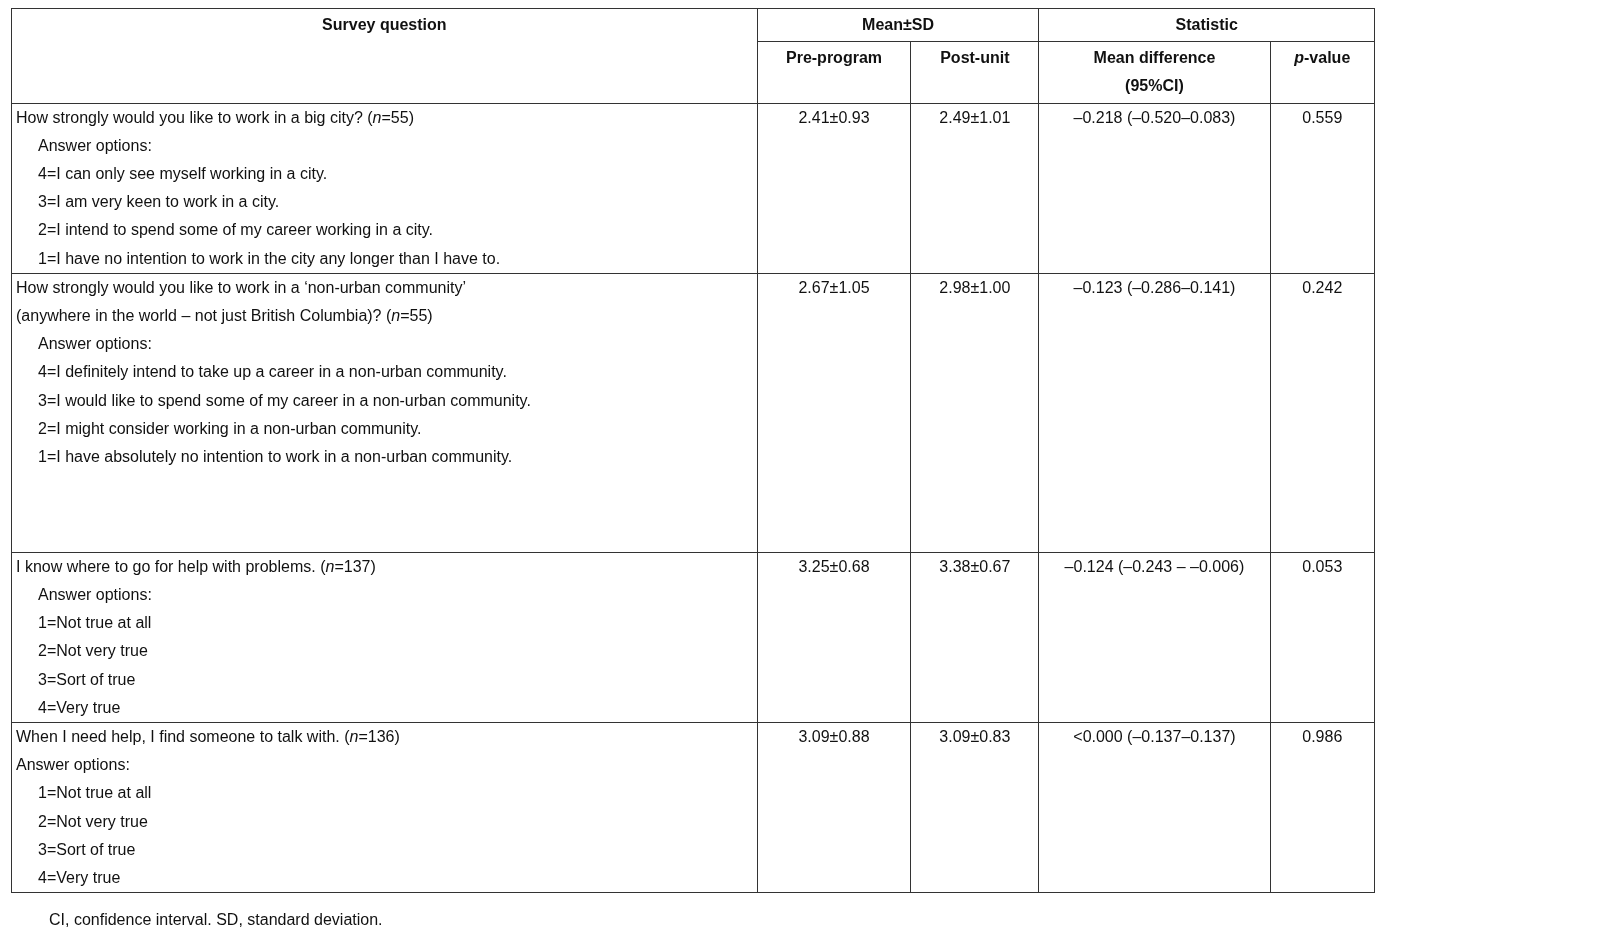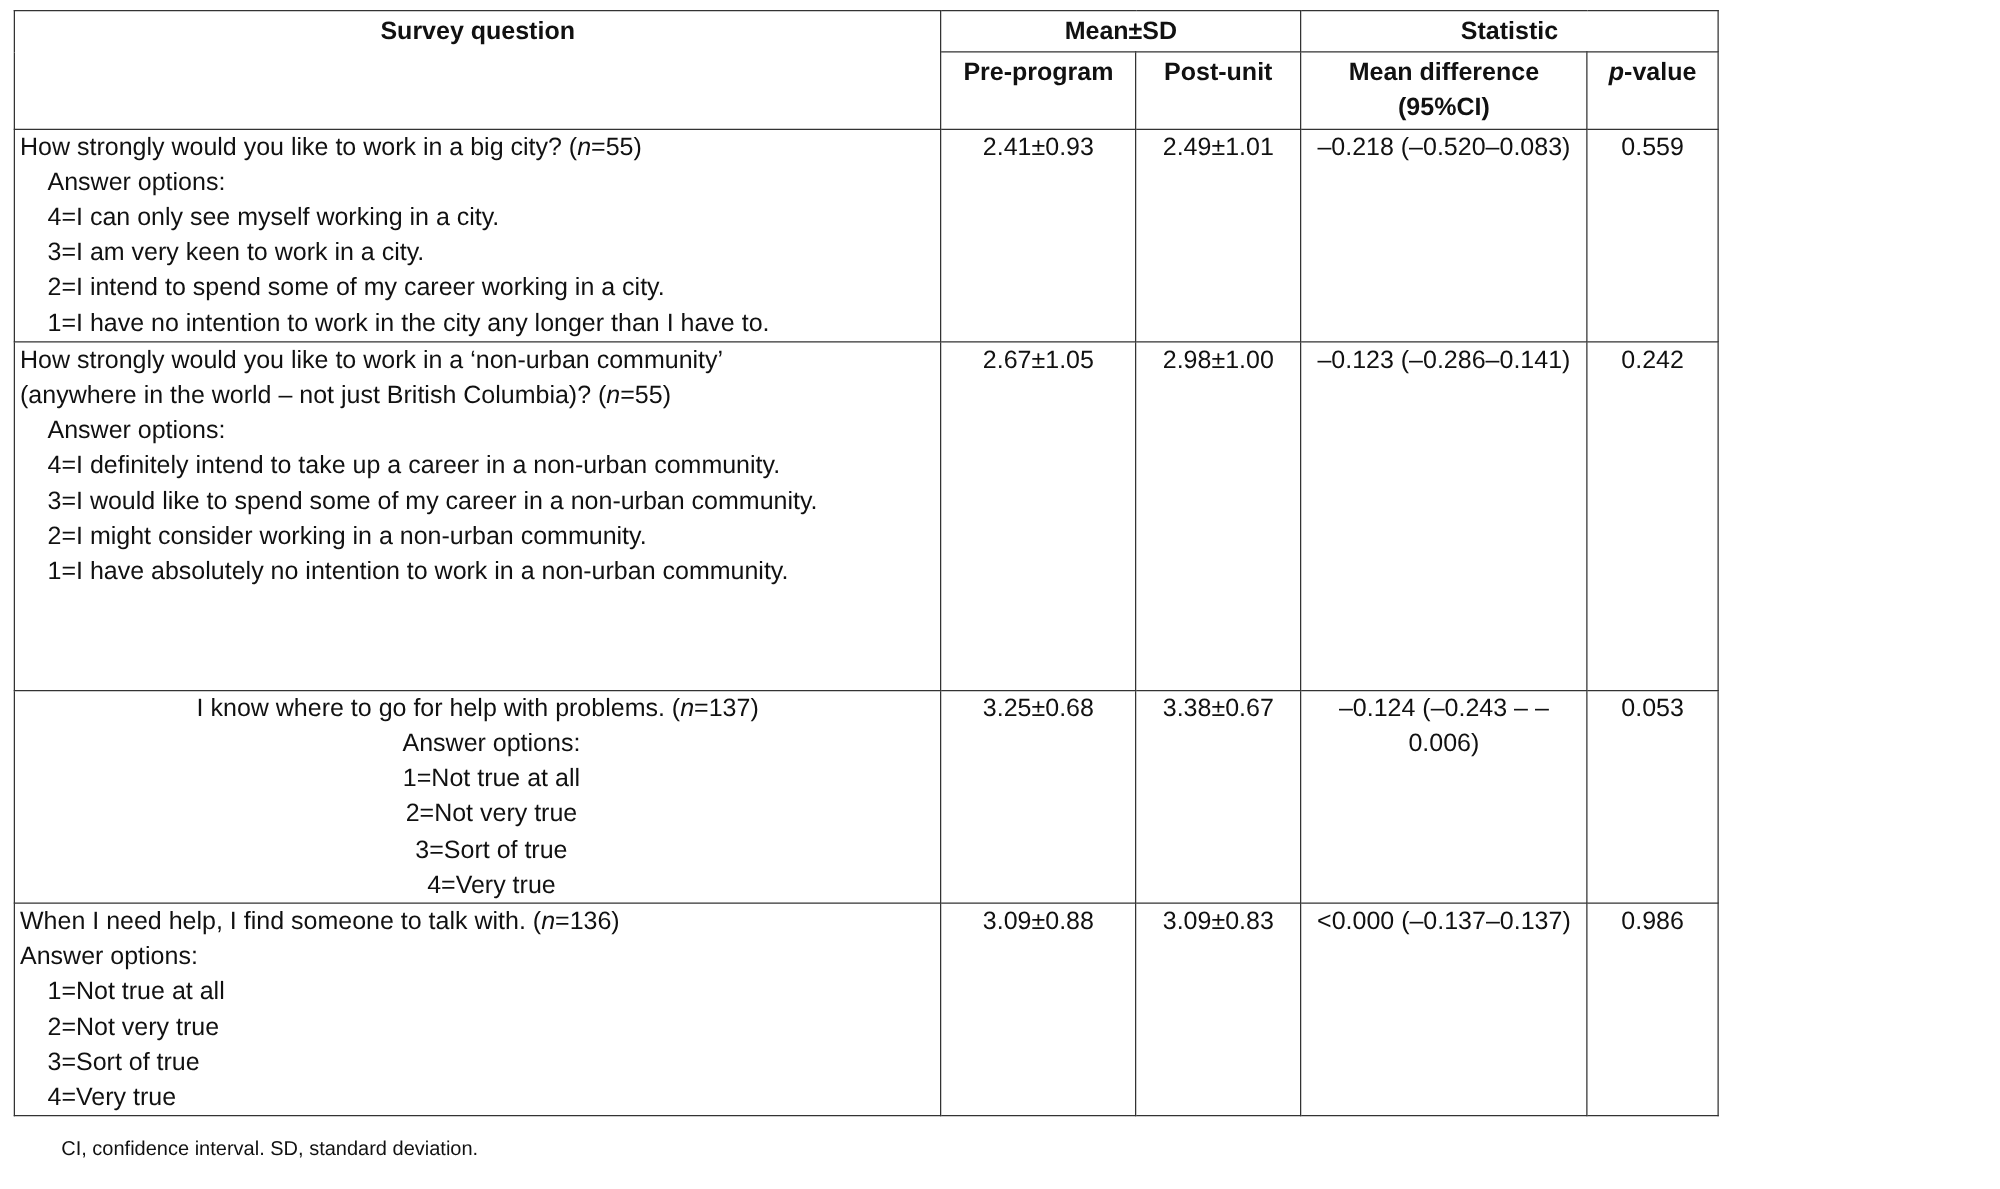--- a/index.html
+++ b/index.html
@@ -4,21 +4,21 @@
 <style>
   html, body { margin: 0; padding: 0; background: #ffffff; }
   body {
     width: 1600px; height: 951px; position: relative; overflow: hidden;
     font-family: "Liberation Sans", sans-serif; color: #111111;
   }
   table.survey {
     position: absolute; left: 11px; top: 8px;
     width: 1364px;
     border-collapse: collapse;
-    font-size: 20px;
+    font-size: 16px;
     line-height: 28.2px;
   }
   table.survey td, table.survey th {
     border: 1.5px solid #333333;
     vertical-align: top;
     padding: 0 4px 0 4px;
   }
   table.survey th {
     font-weight: bold;
     text-align: center;
@@ -35,21 +35,21 @@
   td.num { text-align: center; }
   .q-line { display: block; }
   .ind { padding-left: 22px; display: block; }
   i { font-style: italic; }
   .footnote {
     position: absolute; left: 49px; top: 906px;
     font-size: 16px; line-height: 28px;
   }
   tr.row-1 td { height: 168px; margin-top: 40px; }
   tr.row-2 td { height: 278px; }
-  tr.row-3 td { height: 168px; text-align: center; }
+  tr.row-3 td { height: 168px; }
   tr.row-4 td { height: 168px; margin-left: 28px; }
 </style>
 </head>
 <body>
 
 <table class="survey">
   <colgroup>
     <col class="c0">
       <col class="c1">
       <col class="c2">

